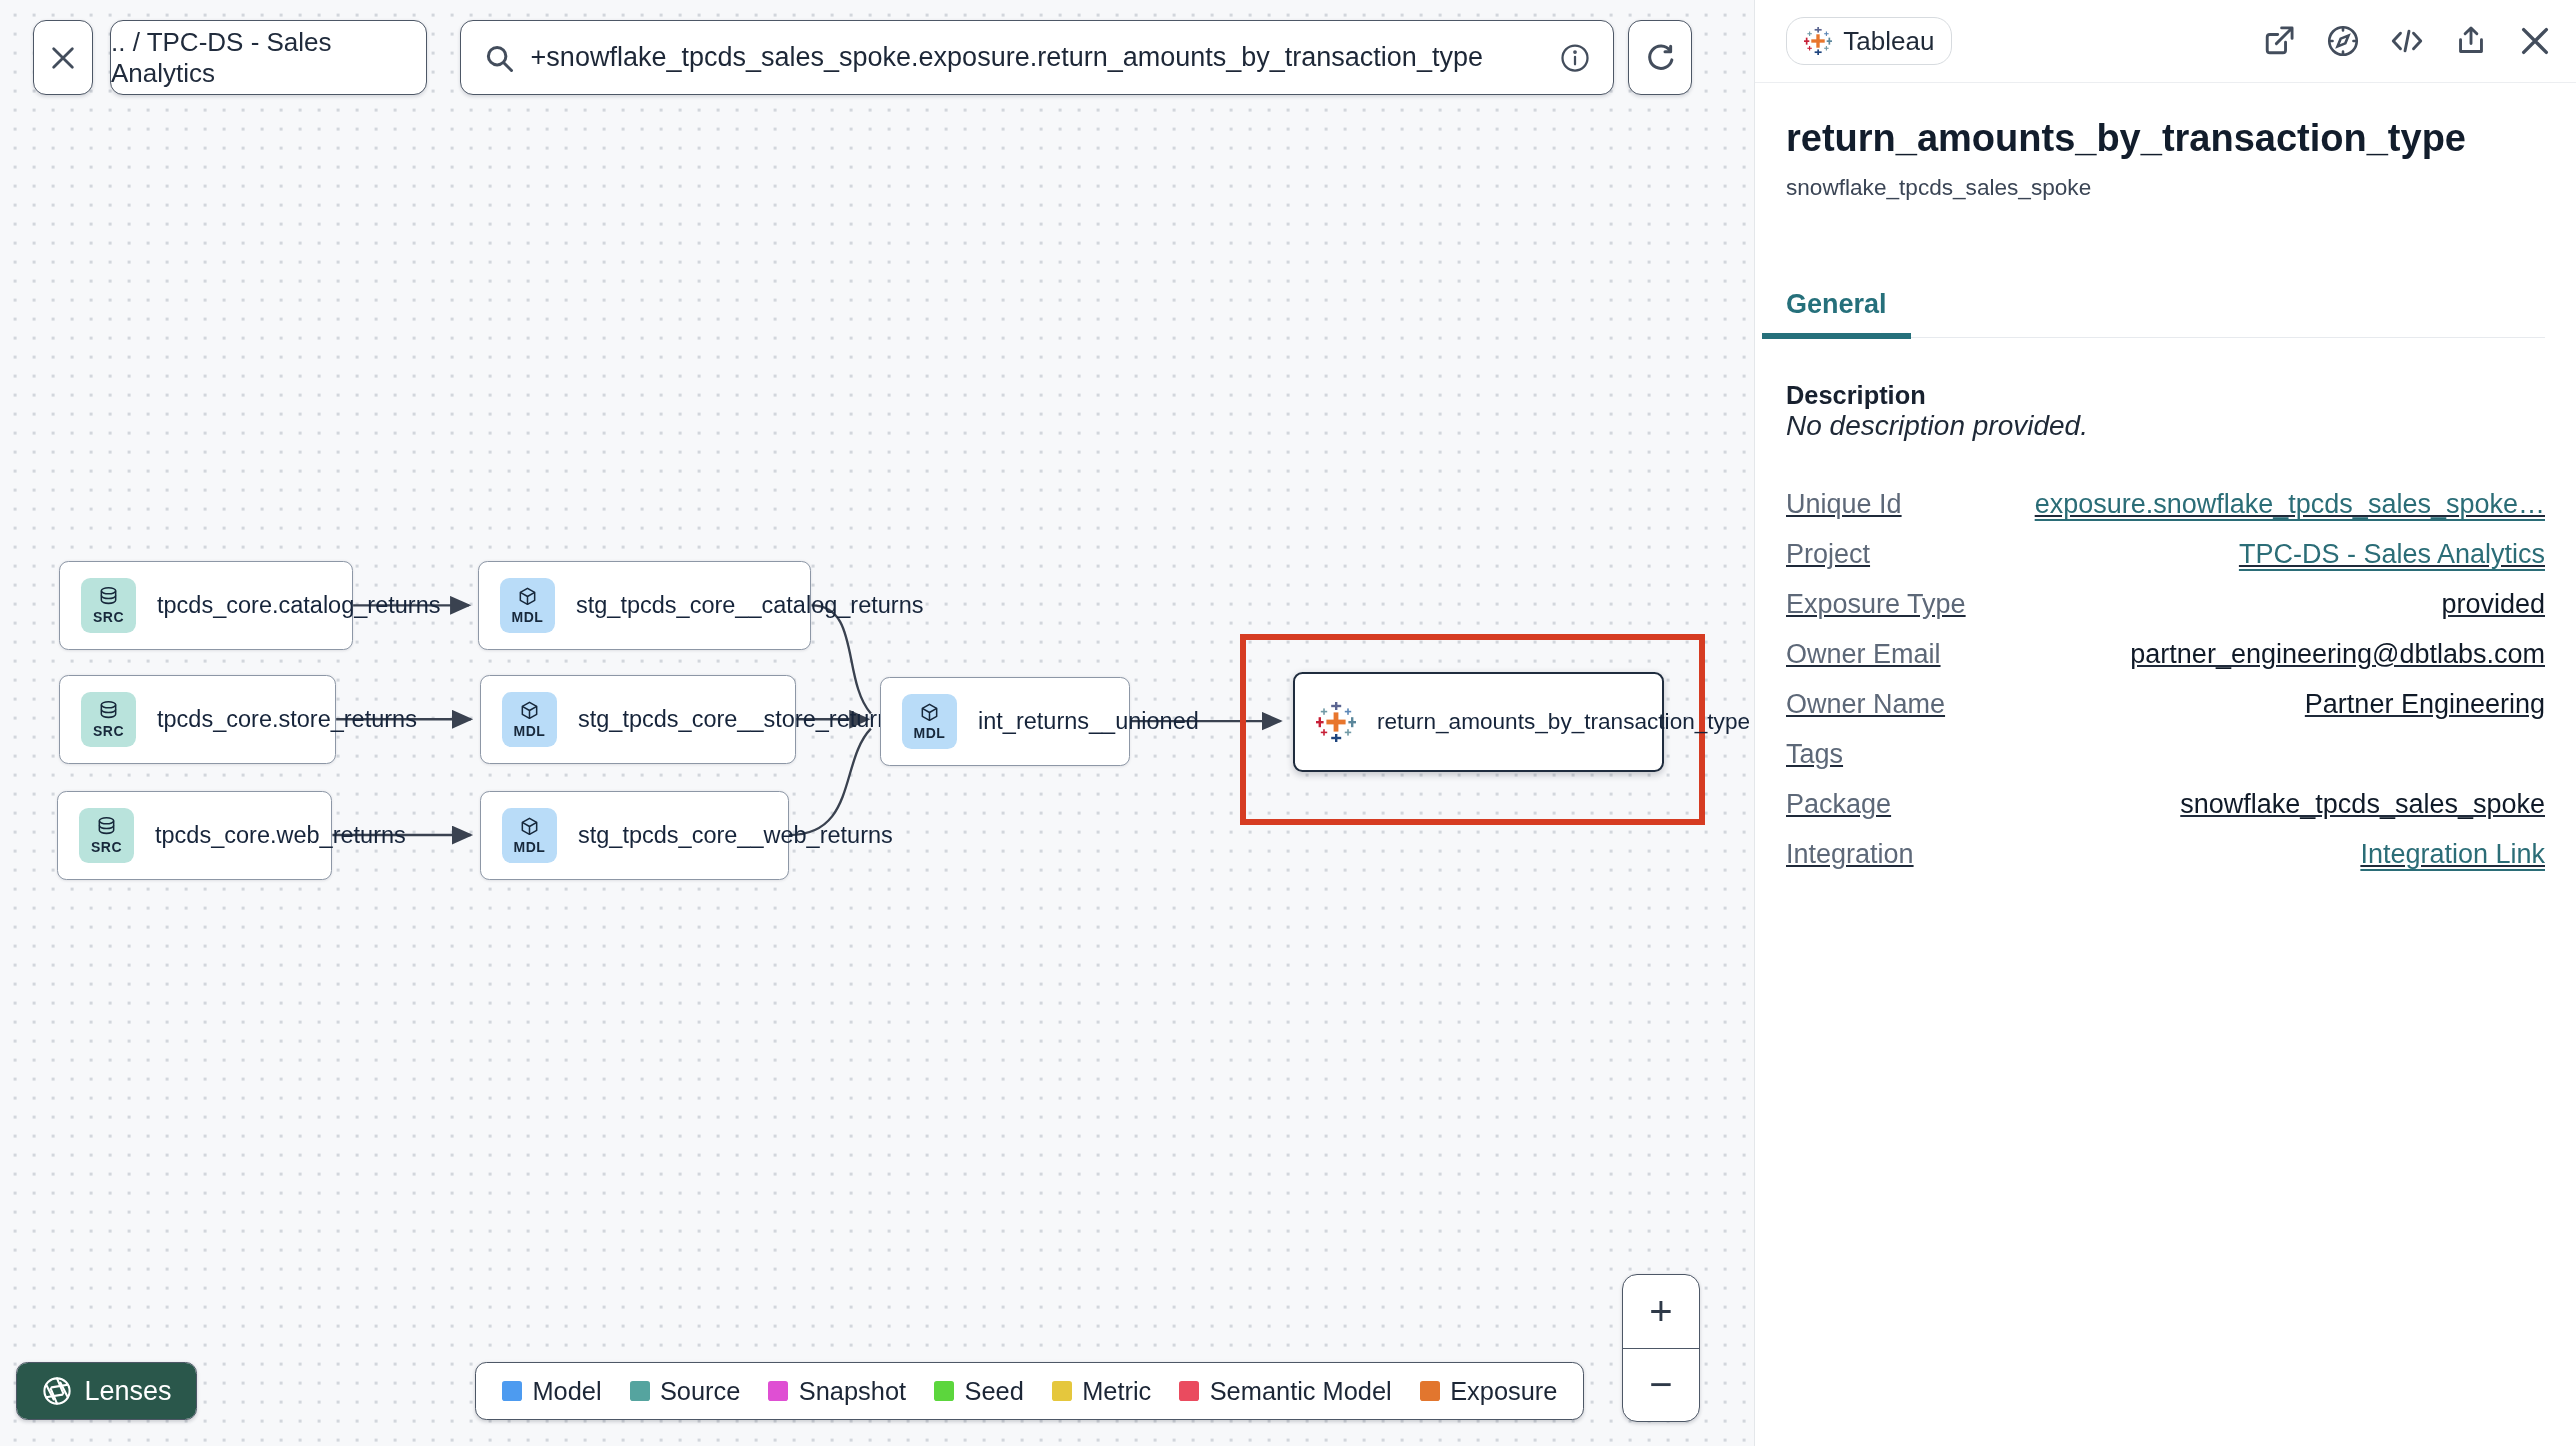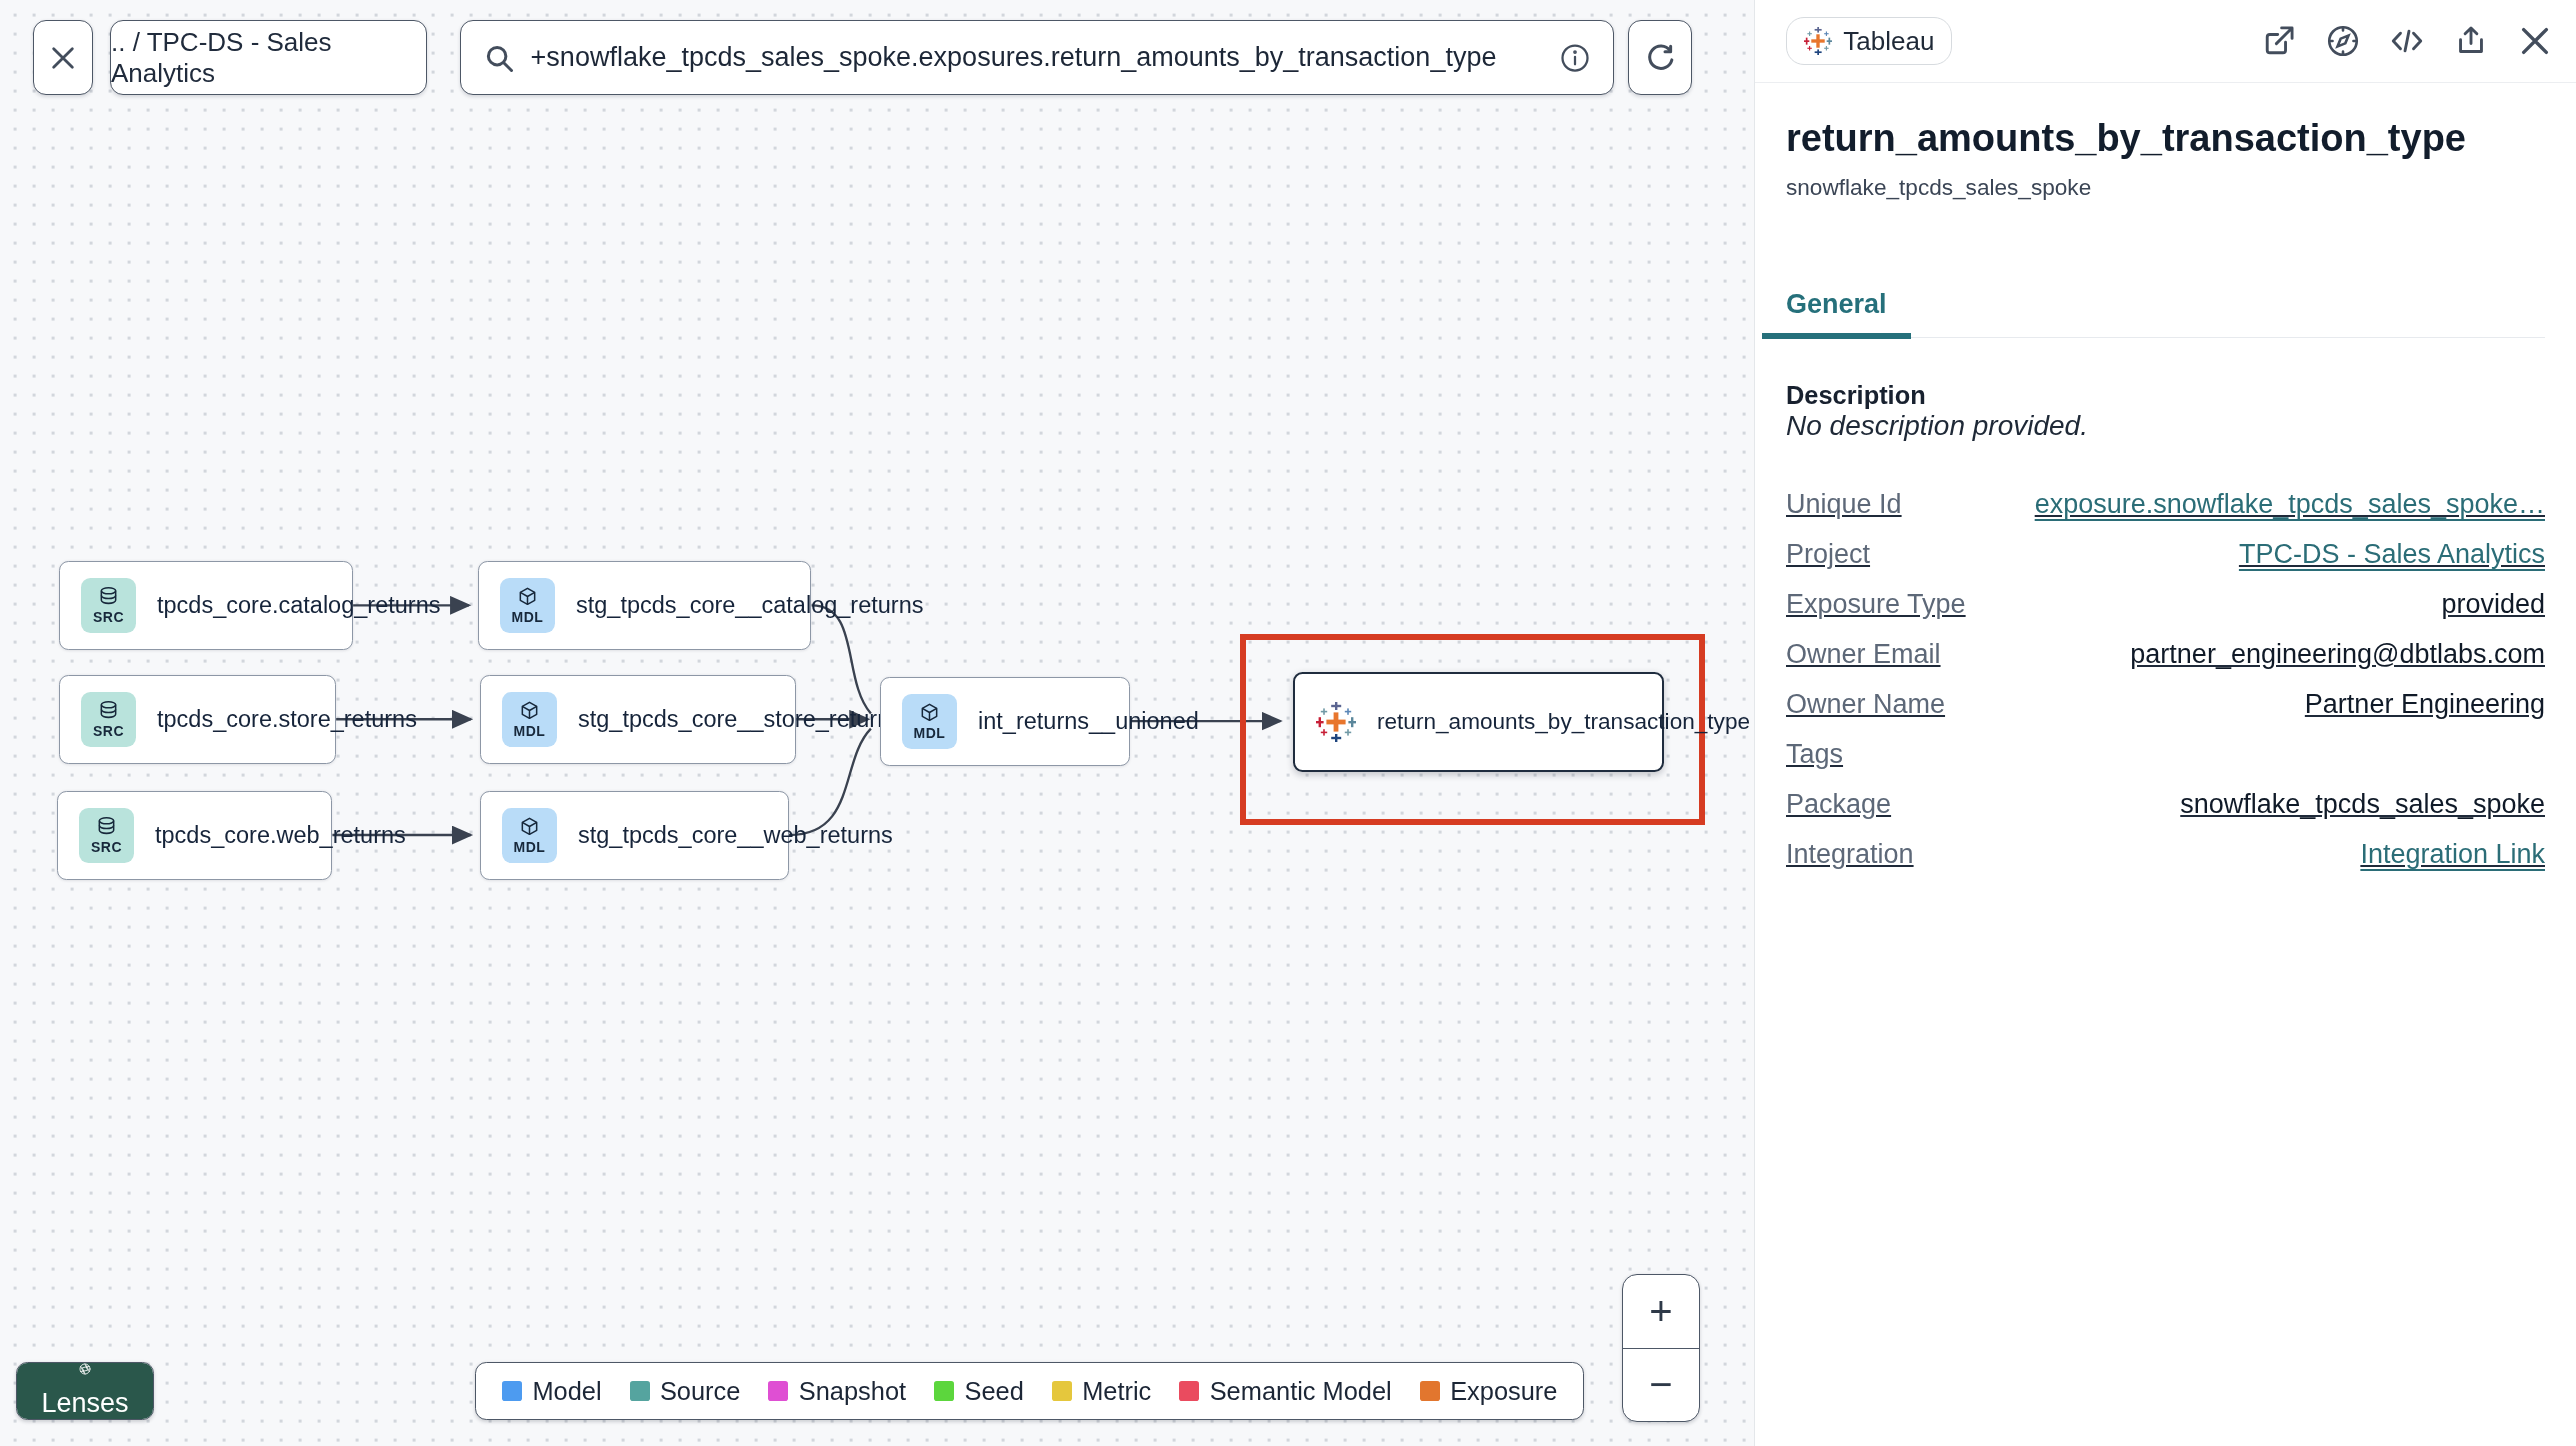--- a/index.html
+++ b/index.html
@@ -48,21 +48,21 @@
     position:absolute; left:1240px; top:634px; width:465px; height:191px;
     border:6.6px solid #d63c22; z-index:2; background:transparent;
   }
 
   
   .pill-group {
     position:absolute; left:16px; top:1362px; height:58px; z-index:5;
     display:flex; border:1.9px solid #4d5766; border-radius:11.3px; overflow:hidden;
     box-shadow:0 1.9px 3.8px rgba(16,24,40,.18); background:#fff;
   }
-  .lenses-seg { background:#2a574b; color:#fff; display:flex; align-items:center; gap:13px; padding:0 24.5px; font-size:27px; cursor:pointer;flex-direction:column; }
+  .lenses-seg { background:#2a574b; color:#fff; display:flex; align-items:center; gap:13px; padding:0 24.5px; font-size:27px; cursor:pointer; }
   .restype-seg { background:#fff; display:flex; align-items:center; gap:15px; padding:0 24.5px; font-size:27px; color:#222d3e; cursor:pointer; }
   .legend-card {
     position:absolute; left:475px; top:1362px; height:58px; z-index:5;
     display:flex; align-items:center; gap:28px; padding:0 26px;
     background:#fff; border:1.9px solid #4d5766; border-radius:11.3px;
     box-shadow:0 1.9px 3.8px rgba(16,24,40,.18);
   }
   .legend-item { display:flex; align-items:center; gap:10.4px; font-size:25.4px; color:#1c2636; }
   .legend-swatch { width:20px; height:20px; border-radius:2.8px; }
 
@@ -221,21 +221,21 @@
         <use href="#i-x"></use>
       </svg>
   </div>
   <div class="chip breadcrumb-chip">
     <span>.. / TPC-DS - Sales Analytics</span>
   </div>
   <div class="chip search-chip">
     <svg style="width:30px;height:30px;color:#434d5c;flex:0 0 auto" viewBox="0 0 24 24">
         <use href="#i-search"></use>
       </svg>
-    <span class="search-text">+snowflake_tpcds_sales_spoke.exposures.return_amounts_by_transaction_type</span>
+    <span class="search-text">+snowflake_tpcds_sales_spoke.exposure.return_amounts_by_transaction_type</span>
     <svg style="width:30px;height:30px;color:#434d5c;flex:0 0 auto" viewBox="0 0 24 24">
         <use href="#i-info"></use>
       </svg>
   </div>
   <div class="chip refresh-btn">
     <svg class="hicon" style="width:30px;height:30px" viewBox="0 0 24 24">
         <use href="#i-refresh"></use>
       </svg>
   </div>
 

